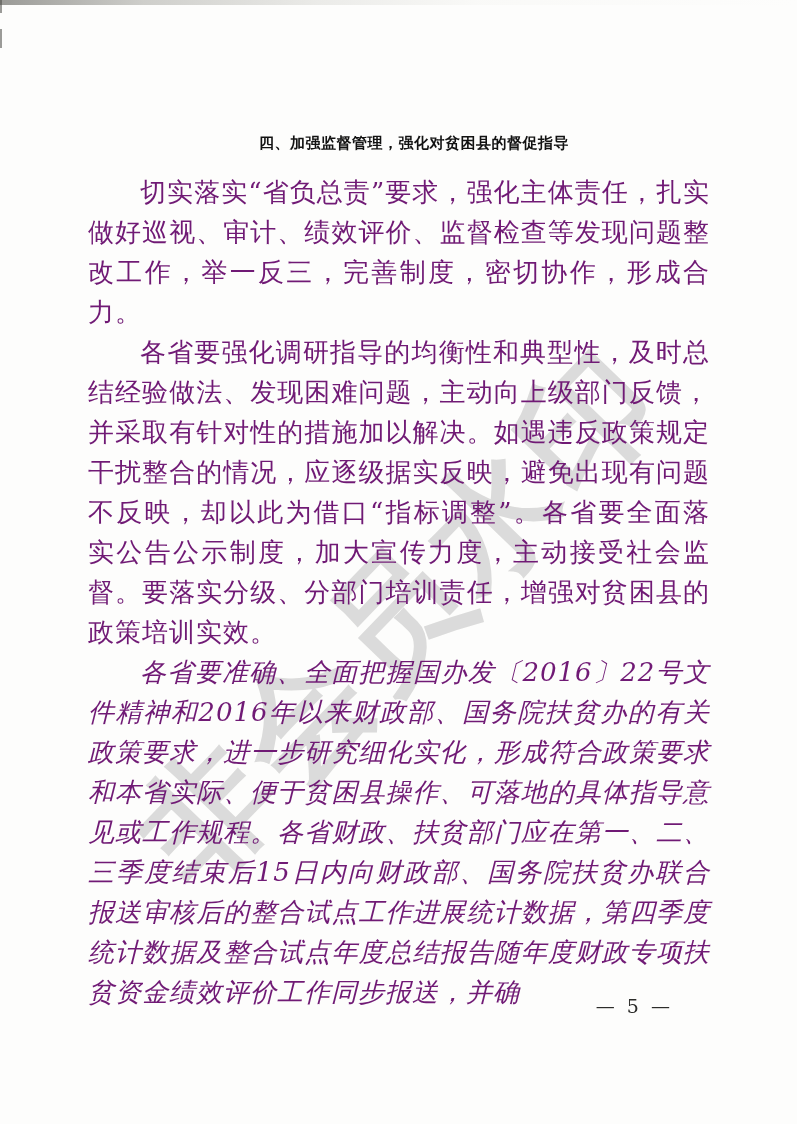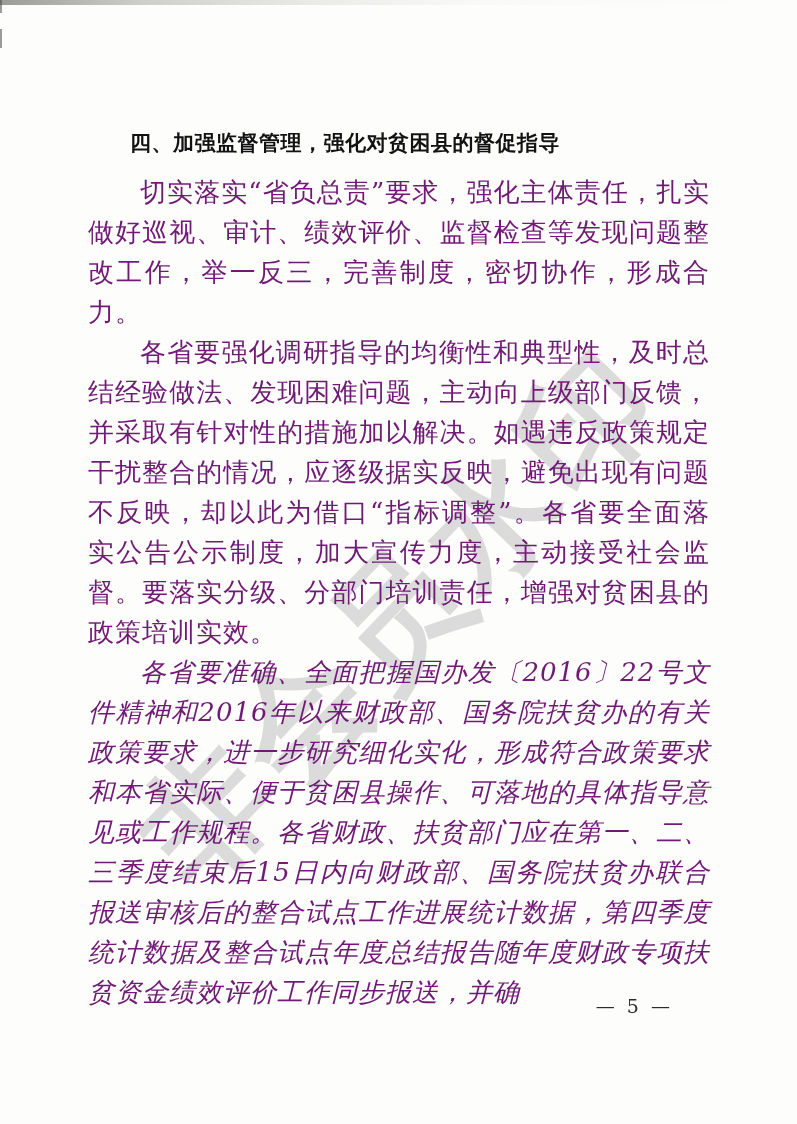--- a/index.html
+++ b/index.html
@@ -54,24 +54,25 @@
     left: 88px;
     right: 87px;
     top: 128px;
     z-index: 2;
   }
   .heading {
     margin: 0 0 13px 0;
     text-indent: 2em;
     font-family: "DejaVu Sans", sans-serif;
     font-weight: bold;
-    font-size: 21px;
+    font-size: 15px;
     line-height: 31px;
     color: #121212;
     letter-spacing: 0.5px;
+    text-align: center;
   }
   .para {
     margin: 0;
     font-size: 26px;
     line-height: 40px;
     color: #701a75;
     text-align: justify;
     text-indent: 2em;
     letter-spacing: 1px;
   }

